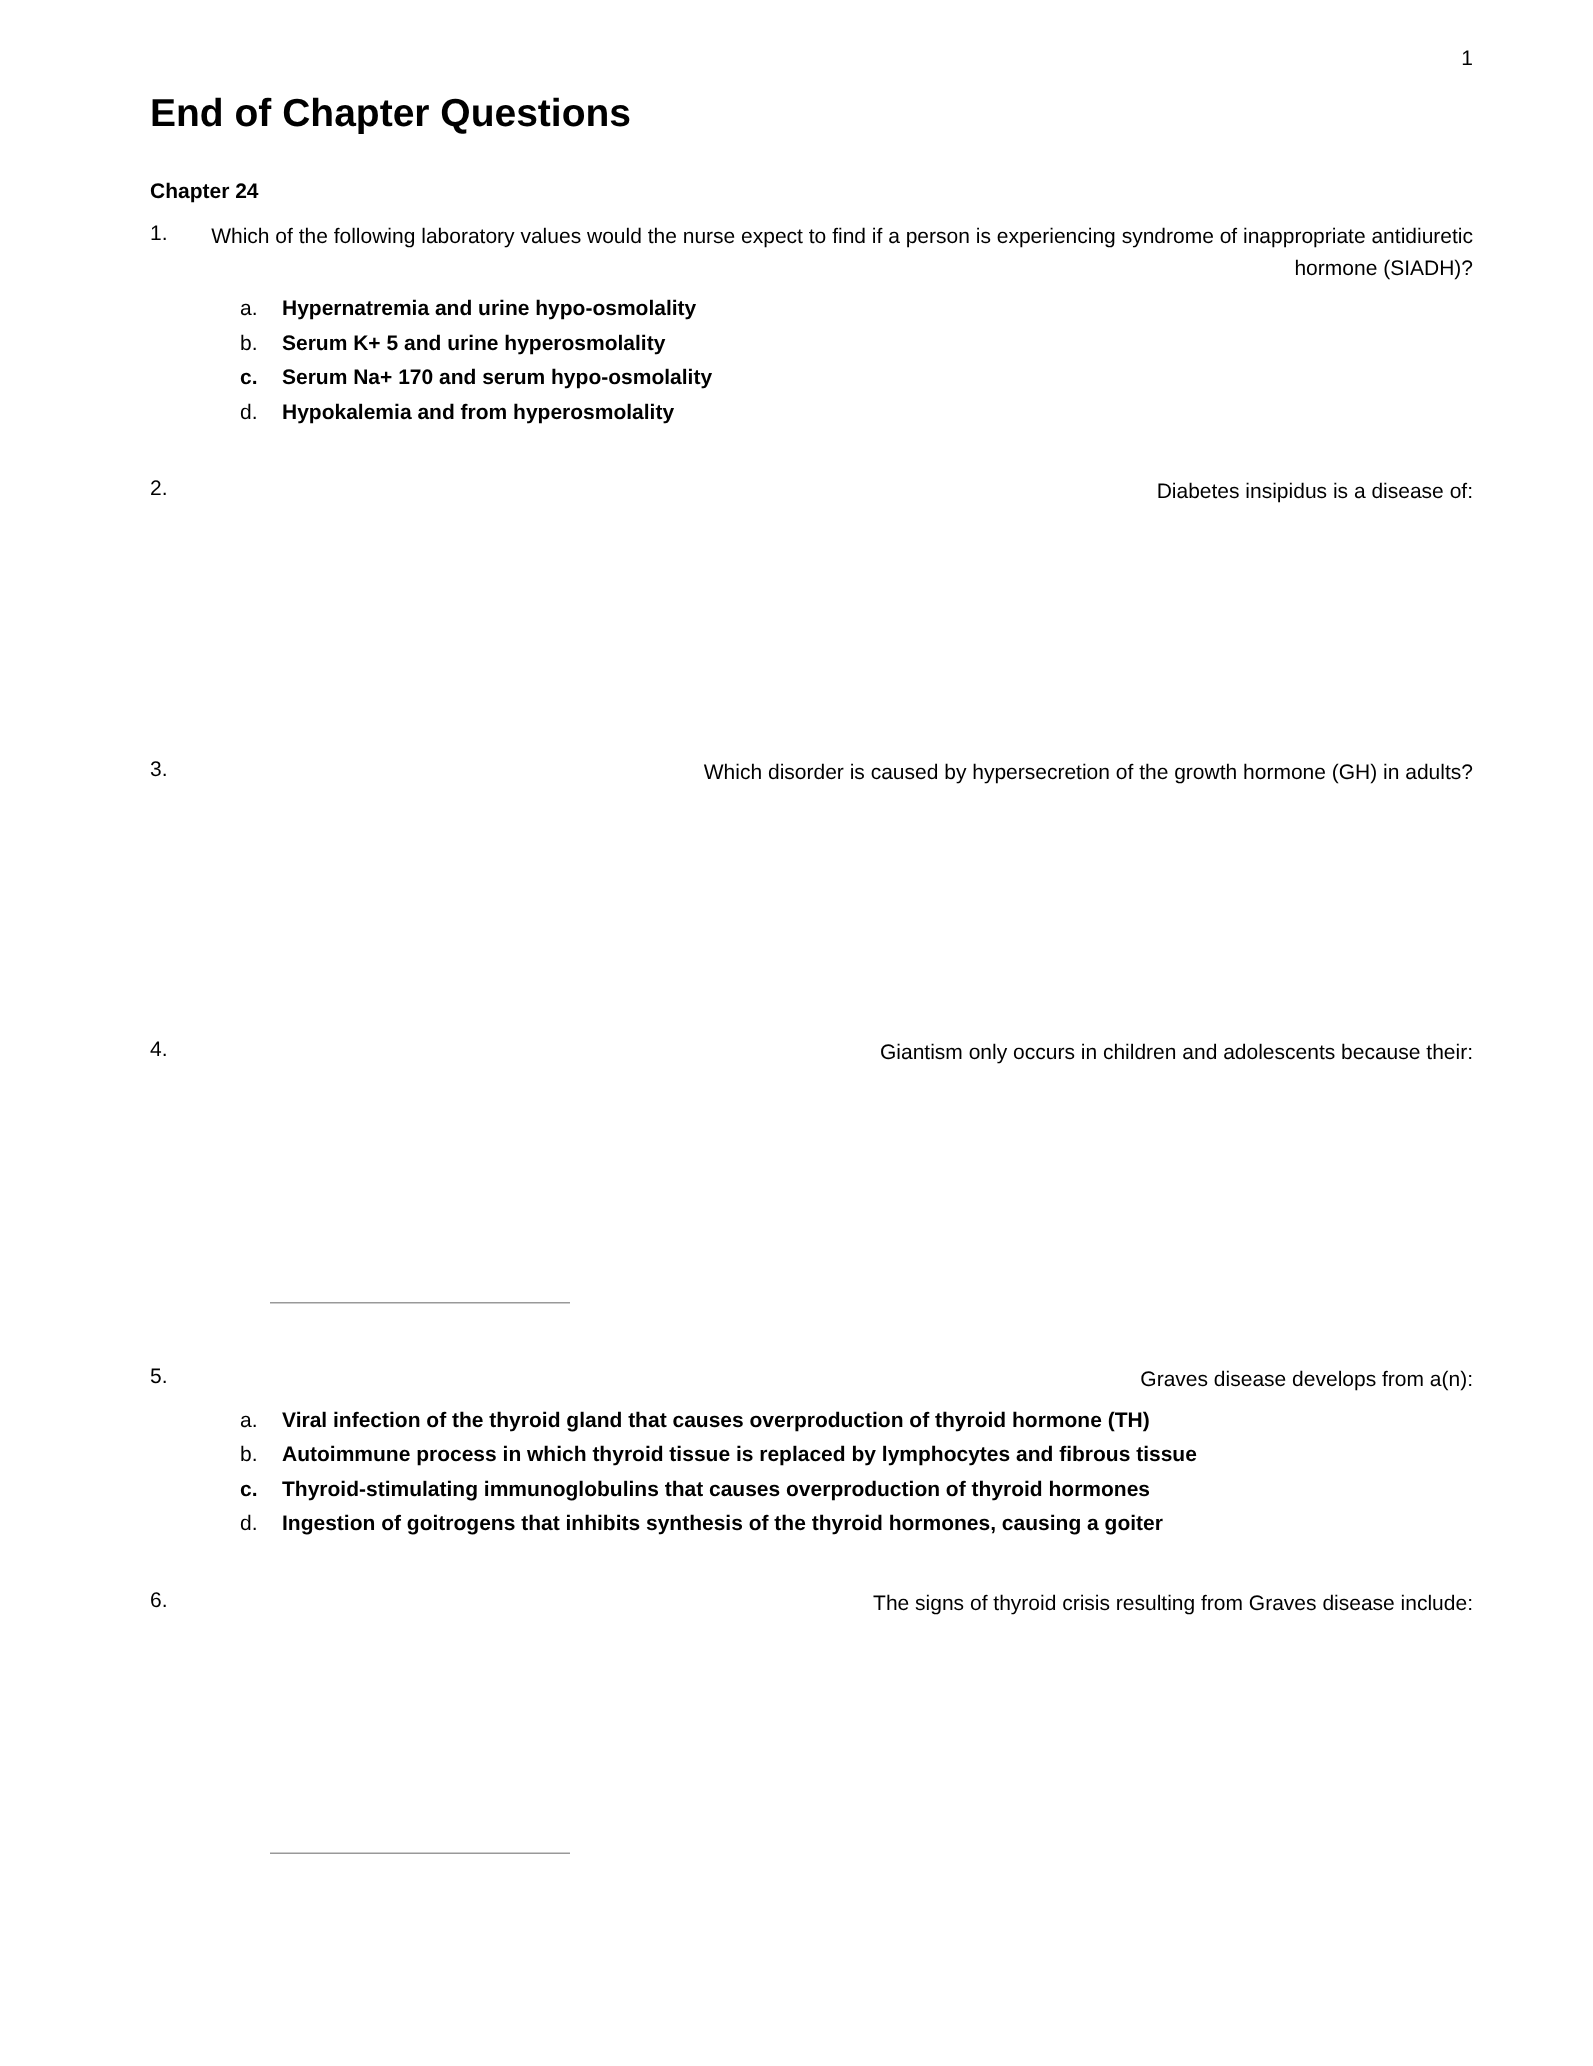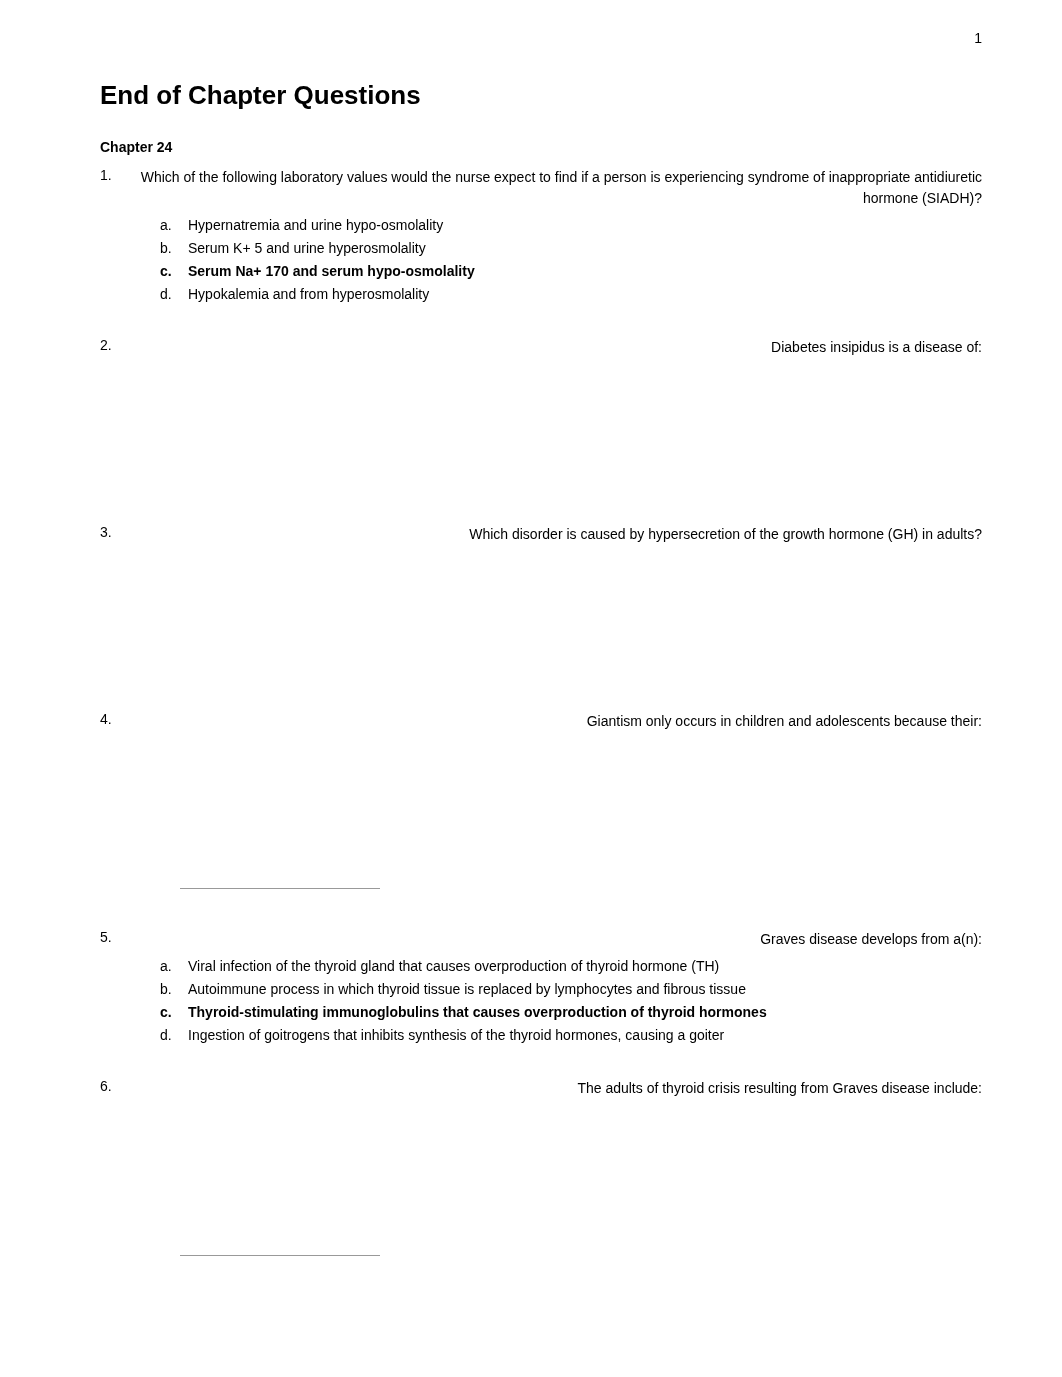--- a/index.html
+++ b/index.html
@@ -28,21 +28,20 @@
       position: absolute;
       top: 30px;
       right: 80px;
       font-size: 14px;
     }
 
     .main-title {
       font-size: 26px;
       font-weight: bold;
       margin-bottom: 28px;
-      margin-top: 20px;
     }
 
     .chapter-heading {
       font-size: 14px;
       font-weight: bold;
       margin-bottom: 12px;
     }
 
     .questions-list {
       list-style: none;
@@ -85,20 +84,21 @@
       font-size: 14px;
       line-height: 1.5;
     }
 
     .answer-letter {
       min-width: 28px;
     }
 
     .answer-text {
       flex: 1;
+      font-weight: bold;
     }
 
     .answer-item.correct .answer-letter,
     .answer-item.correct .answer-text {
       font-weight: bold;
     }
 
     .blank-space {
       height: 130px;
     }
@@ -197,20 +197,20 @@
             <span class="answer-letter">d.</span>
             <span class="answer-text">Ingestion of goitrogens that inhibits synthesis of the thyroid hormones, causing a goiter</span>
           </li>
         </ul>
       </div>
     </li>
 
     <li class="question-item">
       <span class="question-number">6.</span>
       <div class="question-content">
-        <div class="question-text">The adults of thyroid crisis resulting from Graves disease include:</div>
+        <div class="question-text">The signs of thyroid crisis resulting from Graves disease include:</div>
         <div class="blank-space-large"></div>
         <hr class="divider-line">
       </div>
     </li>
 
   </ol>
 </div>
 
 </body></html>

